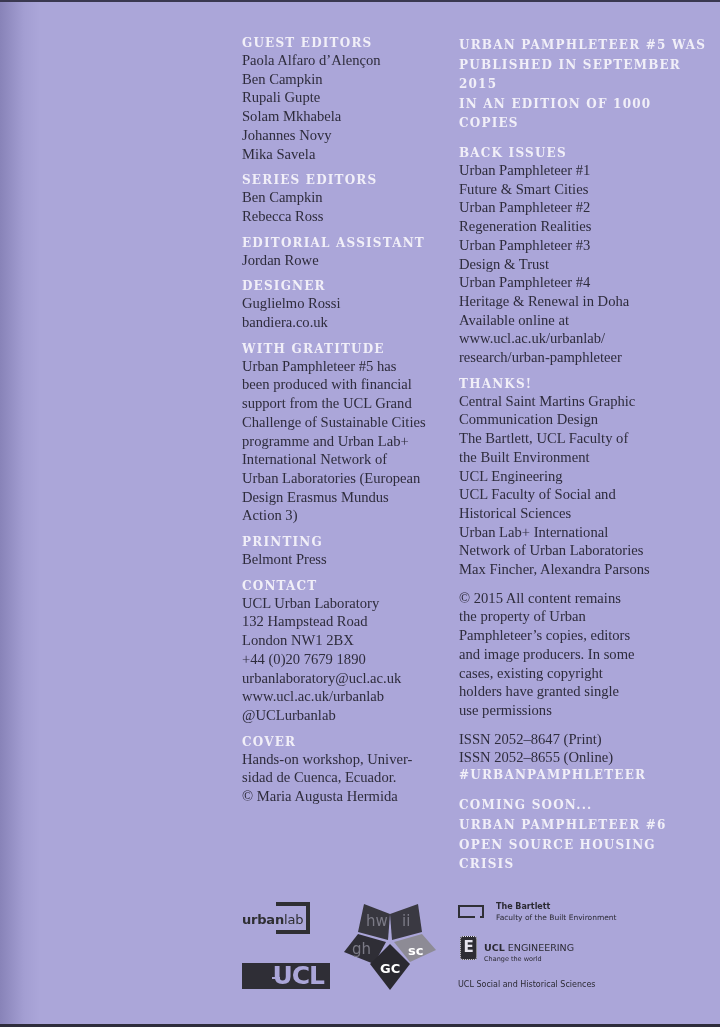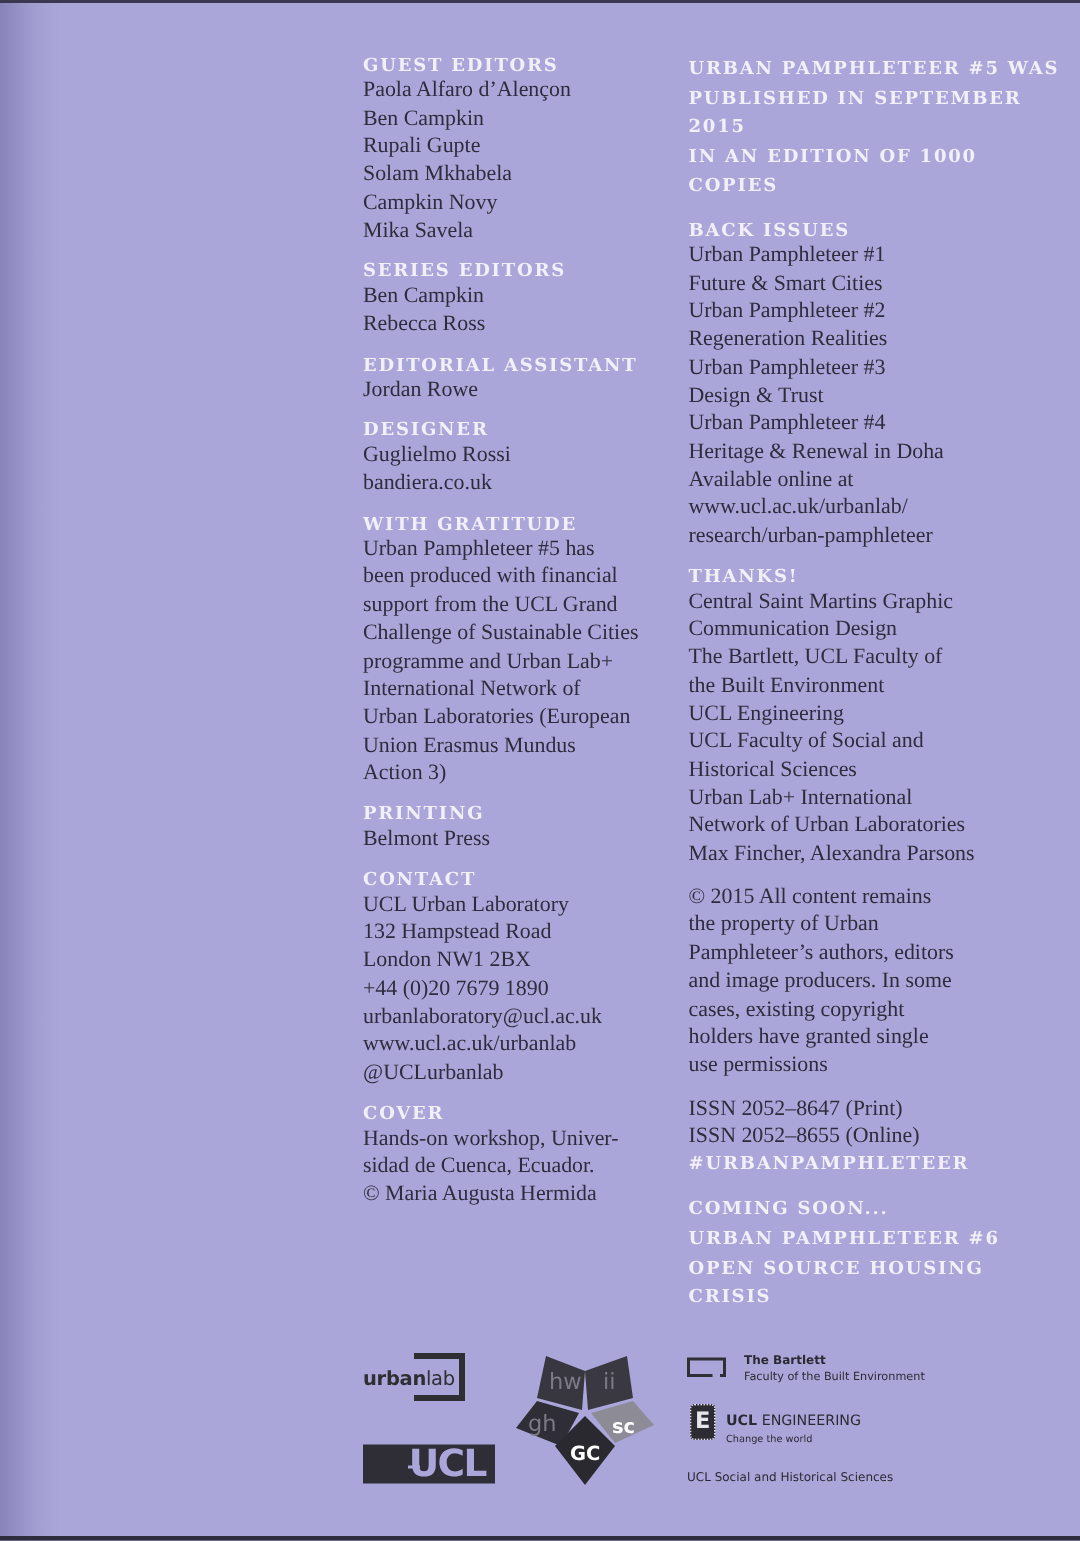--- a/index.html
+++ b/index.html
@@ -70,21 +70,21 @@
 <div class="top-edge"></div>
 <div class="bottom-edge"></div>
 
 <div class="col col-left">
   <div class="section">
     <div class="label">Guest Editors</div>
     <div class="line">Paola Alfaro d’Alençon</div>
     <div class="line">Ben Campkin</div>
     <div class="line">Rupali Gupte</div>
     <div class="line">Solam Mkhabela</div>
-    <div class="line">Campkin Novy</div>
+    <div class="line">Johannes Novy</div>
     <div class="line">Mika Savela</div>
   </div>
 
   <div class="section">
     <div class="label">Series Editors</div>
     <div class="line">Ben Campkin</div>
     <div class="line">Rebecca Ross</div>
   </div>
 
   <div class="section">
@@ -100,21 +100,21 @@
 
   <div class="section">
     <div class="label">With Gratitude</div>
     <div class="line">Urban Pamphleteer #5 has</div>
     <div class="line">been produced with financial</div>
     <div class="line">support from the UCL Grand</div>
     <div class="line">Challenge of Sustainable Cities</div>
     <div class="line">programme and Urban Lab+</div>
     <div class="line">International Network of</div>
     <div class="line">Urban Laboratories (European</div>
-    <div class="line">Union Erasmus Mundus</div>
+    <div class="line">Design Erasmus Mundus</div>
     <div class="line">Action 3)</div>
   </div>
 
   <div class="section">
     <div class="label">Printing</div>
     <div class="line">Belmont Press</div>
   </div>
 
   <div class="section">
     <div class="label">Contact</div>
@@ -167,21 +167,21 @@
     <div class="line">UCL Faculty of Social and</div>
     <div class="line">Historical Sciences</div>
     <div class="line">Urban Lab+ International</div>
     <div class="line">Network of Urban Laboratories</div>
     <div class="line">Max Fincher, Alexandra Parsons</div>
   </div>
 
   <div class="section">
     <div class="line">© 2015 All content remains</div>
     <div class="line">the property of Urban</div>
-    <div class="line">Pamphleteer’s authors, editors</div>
+    <div class="line">Pamphleteer’s copies, editors</div>
     <div class="line">and image producers. In some</div>
     <div class="line">cases, existing copyright</div>
     <div class="line">holders have granted single</div>
     <div class="line">use permissions</div>
   </div>
 
   <div class="section" style="margin-bottom:14px;">
     <div class="line">ISSN 2052–8647 (Print)</div>
     <div class="line">ISSN 2052–8655 (Online)</div>
     <div class="label" style="margin-top:1px;">#urbanpamphleteer</div>

